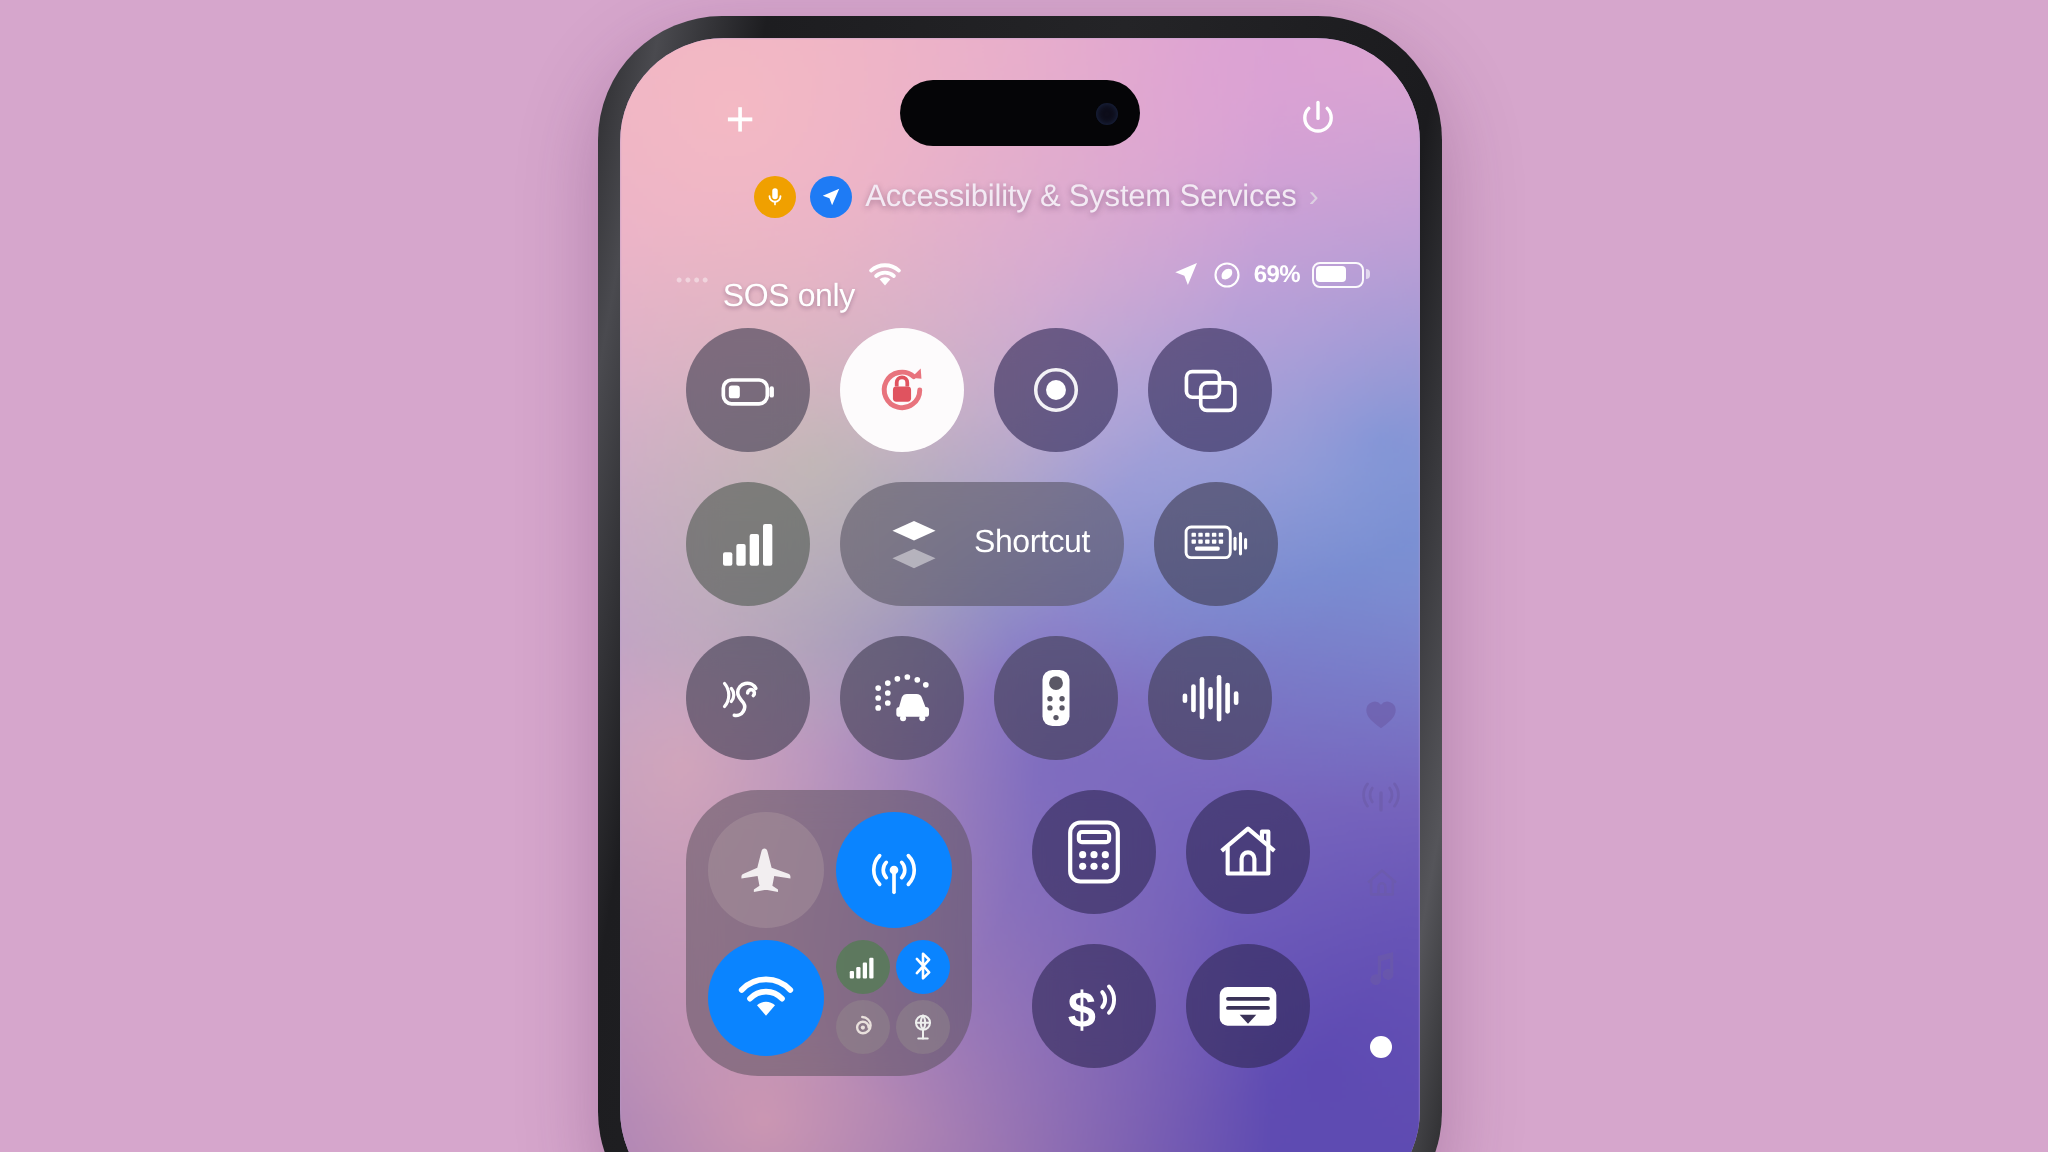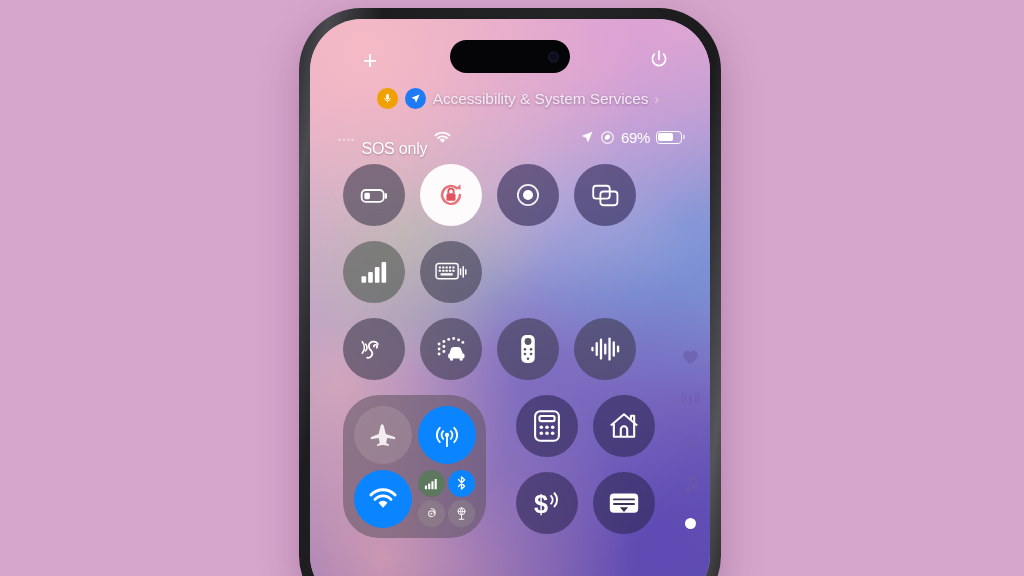--- a/index.html
+++ b/index.html
@@ -177,22 +177,22 @@
     transform: translateY(3px);
   }
   #carrier-label {
     font-size: 16px;
     font-weight: 500;
     letter-spacing: -0.2px;
     text-shadow: 0 1px 2px rgba(50,20,60,0.3);
     margin-top: 23px;
   }
   #battery-percent {
-    font-size: 15px;
-    font-weight: 400;
+    font-size: 12px;
+    font-weight: 700;
     letter-spacing: -0.3px;
   }
   .battery-shell {
     width: 26px;
     height: 13px;
     border-radius: 4px;
     border: 1.6px solid rgba(255,255,255,0.95);
     position: relative;
     display: flex;
     align-items: center;
@@ -458,20 +458,29 @@
 
         <div class="tile greenish">
           <svg width="30" height="30" viewBox="0 0 36 36" fill="#ffffff">
             <rect x="3" y="23" width="5.6" height="8" rx="1.2"></rect>
             <rect x="11" y="18" width="5.6" height="13" rx="1.2"></rect>
             <rect x="19" y="12" width="5.6" height="19" rx="1.2"></rect>
             <rect x="27" y="6" width="5.6" height="25" rx="1.2"></rect>
           </svg>
         </div>
 
+        <div class="tile-wide">
+          <span>
+            <svg width="34" height="34" viewBox="0 0 36 36">
+              <path d="M18 20.5 L6.6 25.6 L18 30.8 L29.4 25.6 Z" fill="#ffffff" opacity="0.45"></path>
+              <path d="M18 5.8 L6.6 11 L18 16.2 L29.4 11 Z" fill="#ffffff"></path>
+            </svg>
+          </span>
+          <span id="shortcut-label">Shortcut</span>
+        </div>
 
         <div class="tile dark">
           <svg width="34" height="30" viewBox="0 0 40 30" fill="none" stroke="#ffffff" stroke-width="1.7">
             <rect x="2.4" y="5" width="26" height="18" rx="3"></rect>
             <g fill="#ffffff" stroke="none">
               <rect x="5.6" y="8.4" width="2.6" height="2.4" rx="0.5"></rect>
               <rect x="9.6" y="8.4" width="2.6" height="2.4" rx="0.5"></rect>
               <rect x="13.6" y="8.4" width="2.6" height="2.4" rx="0.5"></rect>
               <rect x="17.6" y="8.4" width="2.6" height="2.4" rx="0.5"></rect>
               <rect x="21.6" y="8.4" width="2.6" height="2.4" rx="0.5"></rect>

